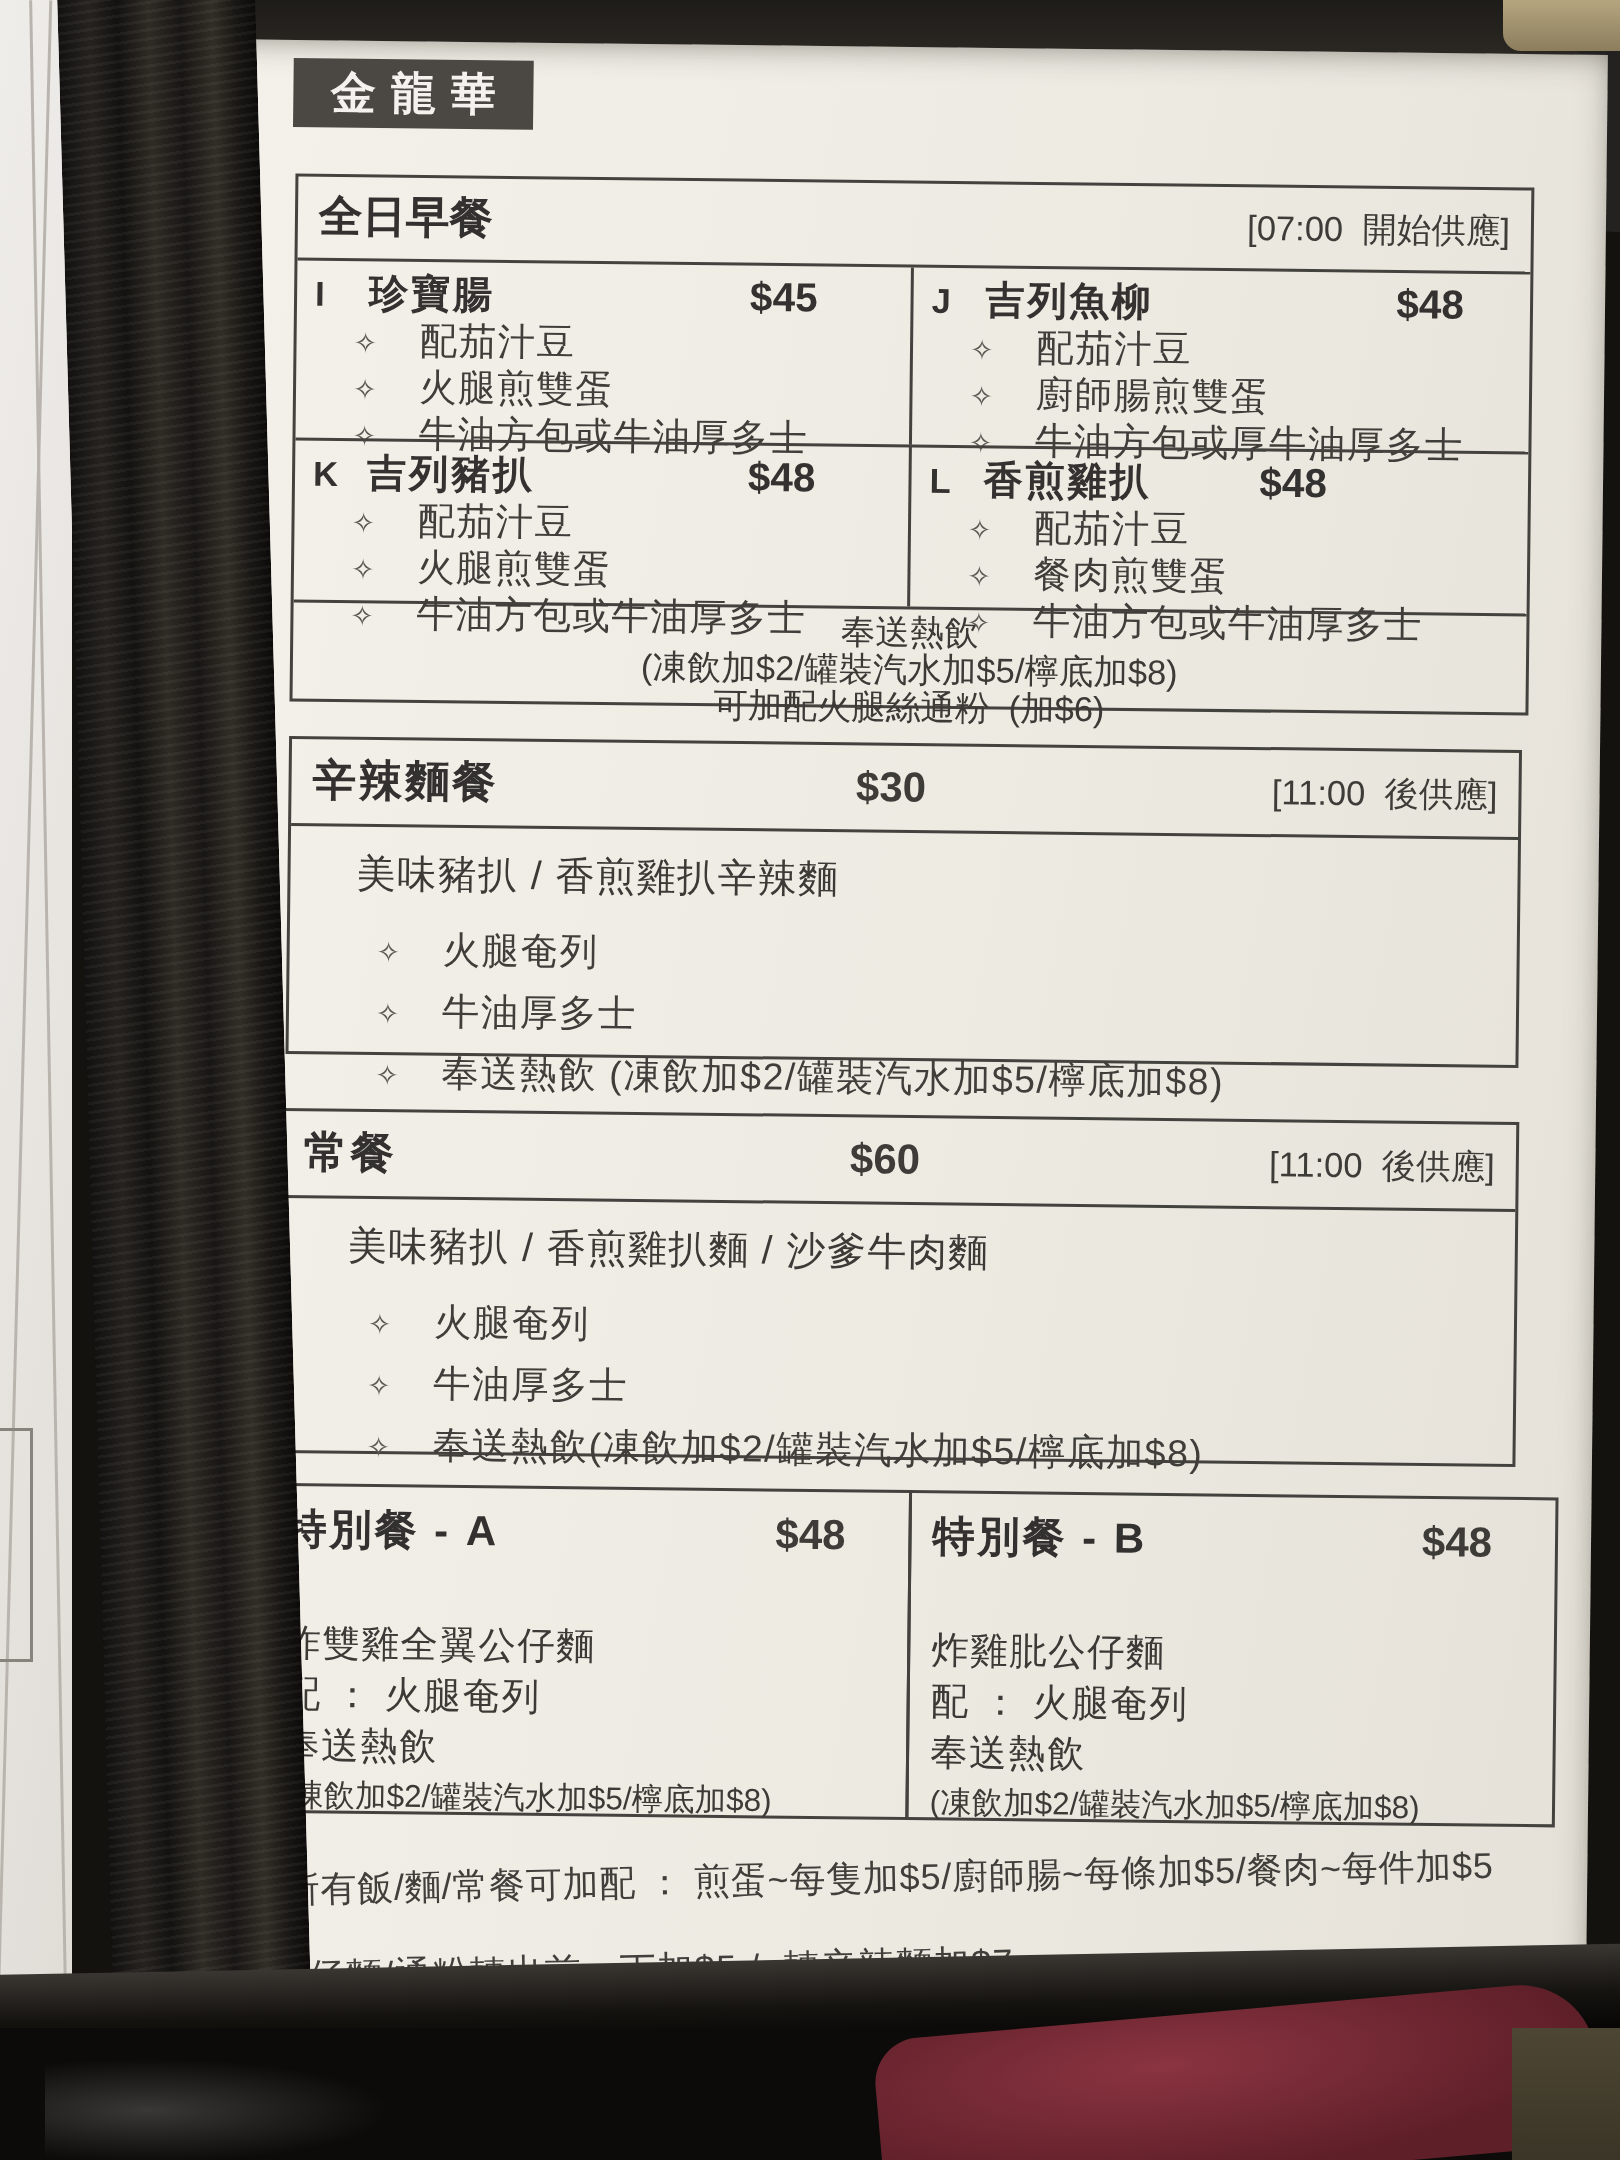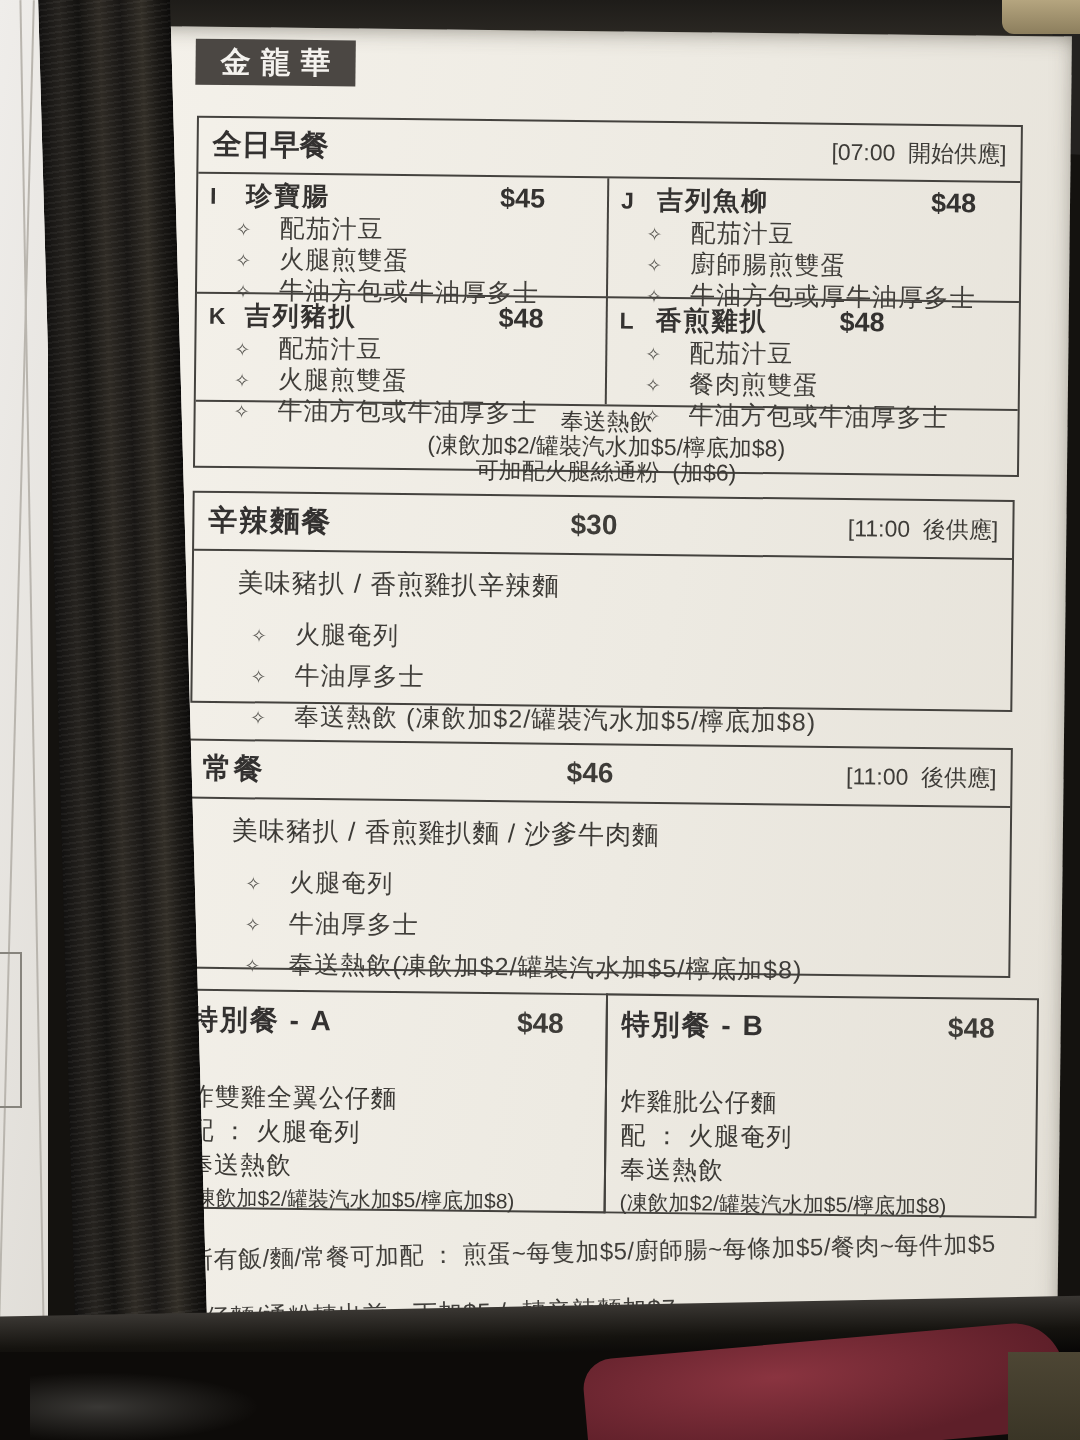--- a/index.html
+++ b/index.html
@@ -219,21 +219,21 @@
       <div class="bullet">
           <span class="glyph">✧</span>
           <span class="txt">奉送熱飲 (凍飲加$2/罐裝汽水加$5/檸底加$8)</span>
         </div>
     </div>
   </div>
 
   <div class="box regular">
     <div class="set-header">
       <span class="ttl">常餐</span>
-      <span class="price">$46</span>
+      <span class="price">$60</span>
       <span class="avail pre">[11:00  後供應]</span>
     </div>
     <div class="set-body">
       <div class="subtitle">美味豬扒 / 香煎雞扒麵 / 沙爹牛肉麵</div>
       <div class="bullet">
           <span class="glyph">✧</span>
           <span class="txt">火腿奄列</span>
         </div>
       <div class="bullet">
           <span class="glyph">✧</span>

